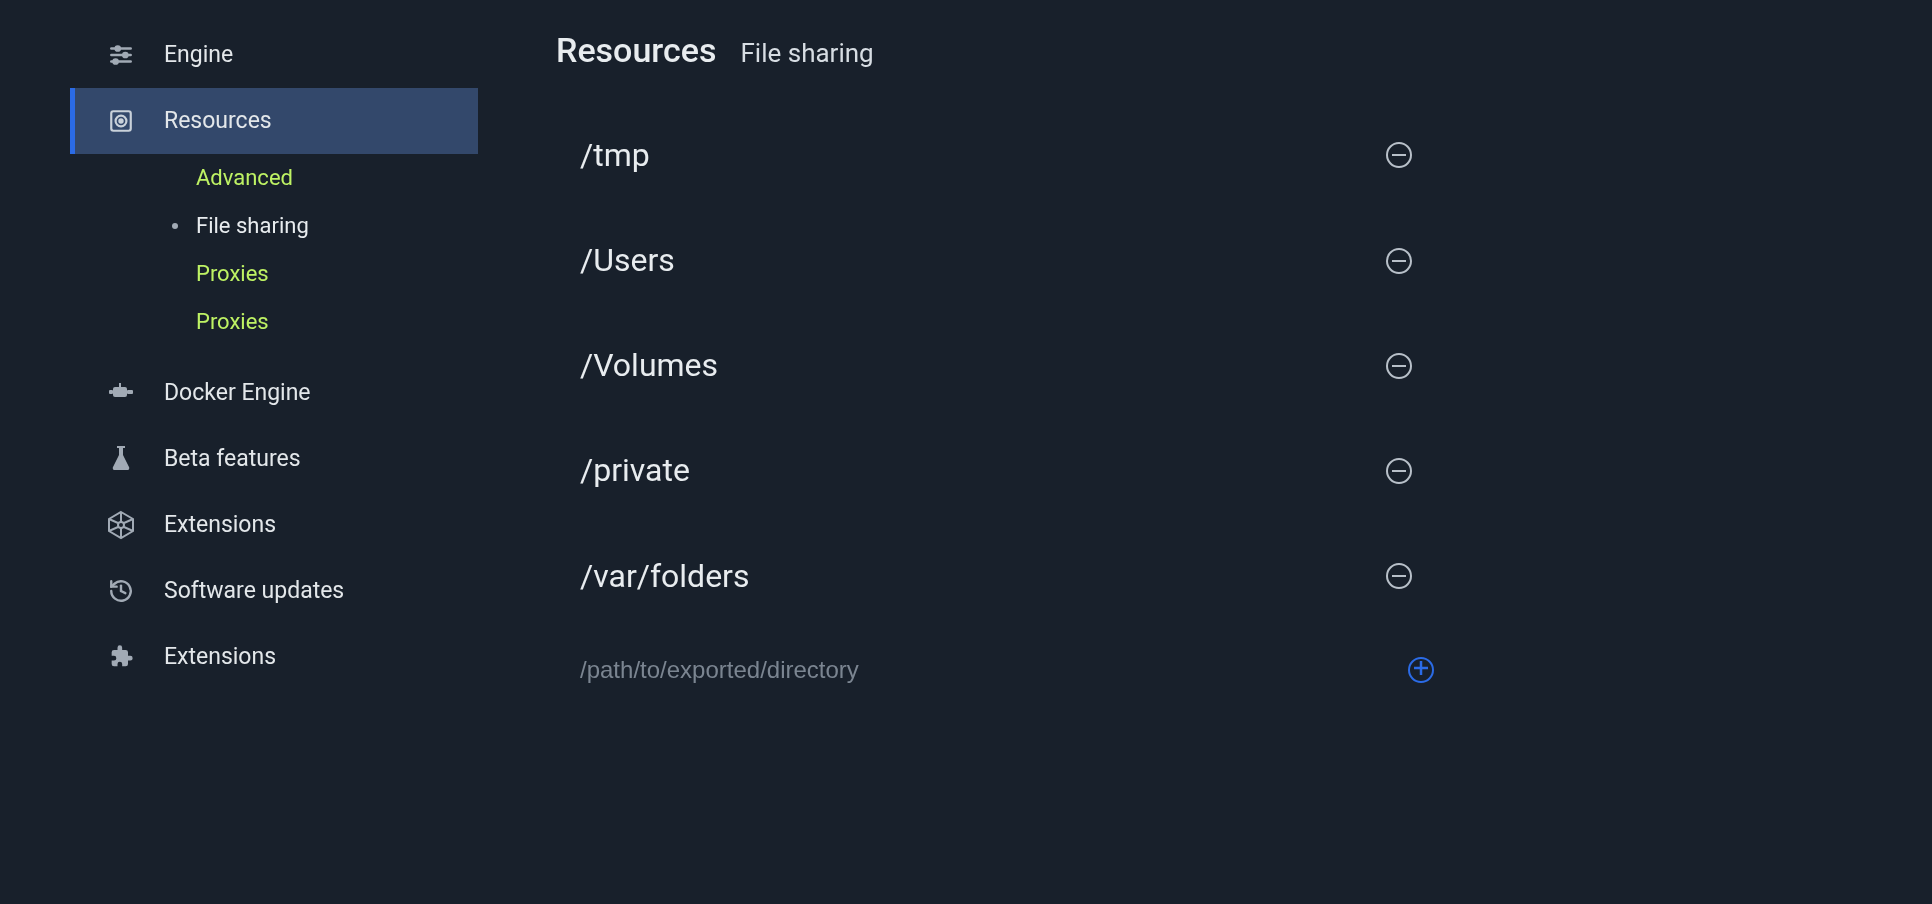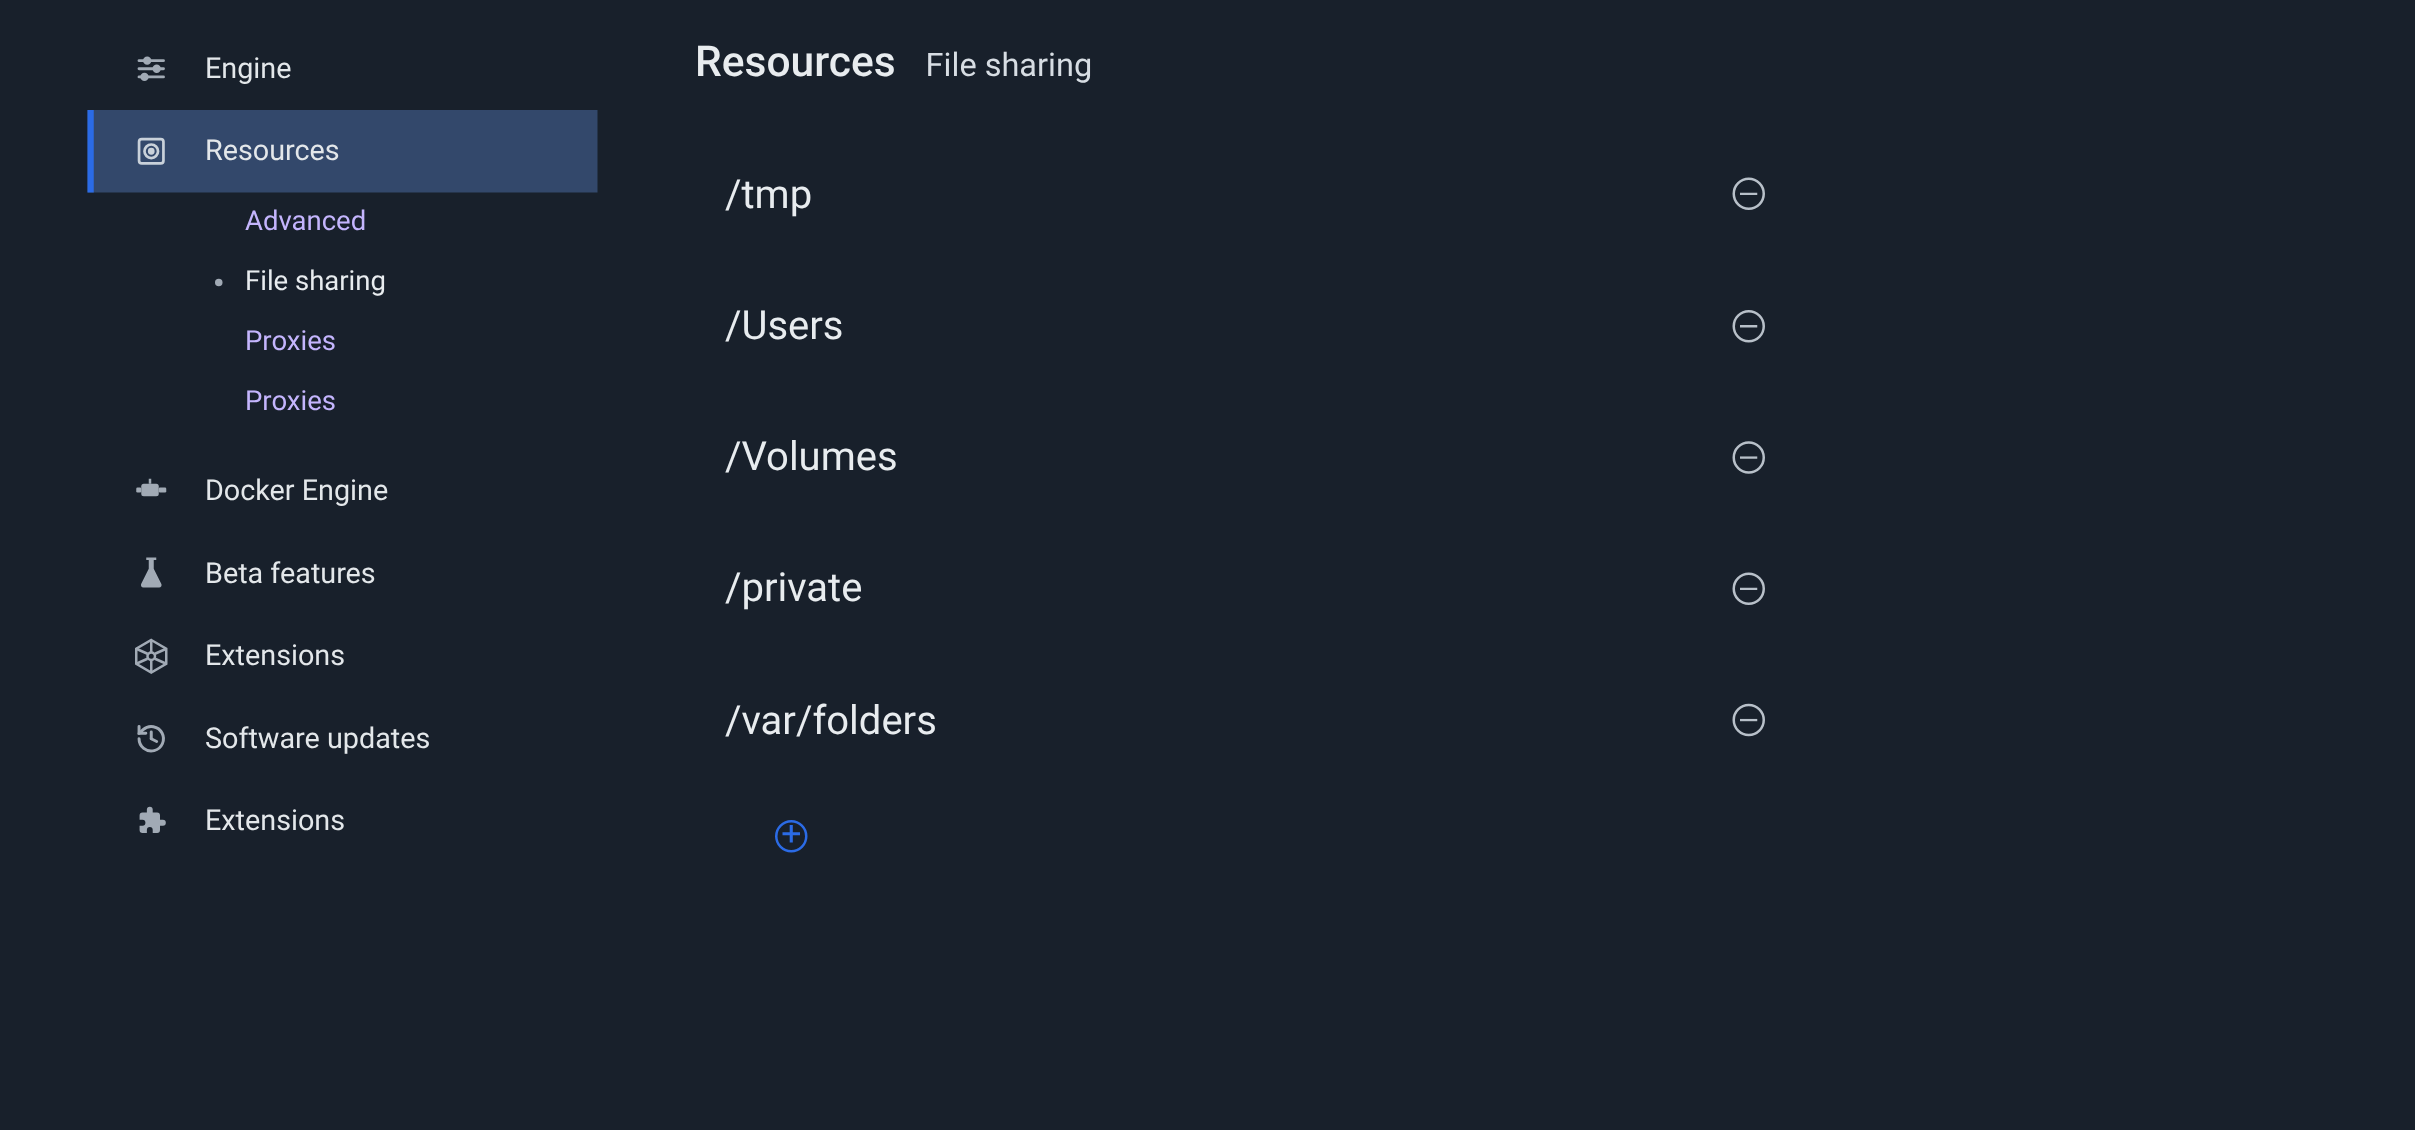--- a/index.html
+++ b/index.html
@@ -53,21 +53,21 @@
     color: #a1aab5;
   }
   .nav-item.selected .nav-icon { color: #c9d1da; }
   .nav-label { font-size: 23px; }
   .sub-item {
     display: flex;
     align-items: center;
     height: 48px;
     padding-left: 120px;
     gap: 14px;
-    color: #c4b5fd;
+    color: #bef264;
     cursor: pointer;
     font-size: 22px;
   }
   .sub-item.active { color: #e8ecef; }
   .sub-bullet {
     width: 6px; height: 6px;
     border-radius: 50%;
     background: #a1aab5;
     margin-left: -18px;
     margin-right: 4px;
@@ -314,20 +314,21 @@
         <button class="remove-btn">
           <span>
             <svg width="14" height="2" viewBox="0 0 14 2">
                 <rect width="14" height="2.5" fill="currentColor"></rect>
               </svg>
           </span>
         </button>
       </div>
 
       <div class="add-row">
+        <input class="add-input" type="text" placeholder="/path/to/exported/directory" style="">
         <button class="add-btn">
           <span>
             <svg width="14" height="14" viewBox="0 0 14 14" stroke="currentColor" stroke-width="2.5" stroke-linecap="round">
               <line x1="7" y1="0" x2="7" y2="14"></line>
                 <line x1="0" y1="7" x2="14" y2="7"></line>
             </svg>
           </span>
         </button>
       </div>
     </div>

